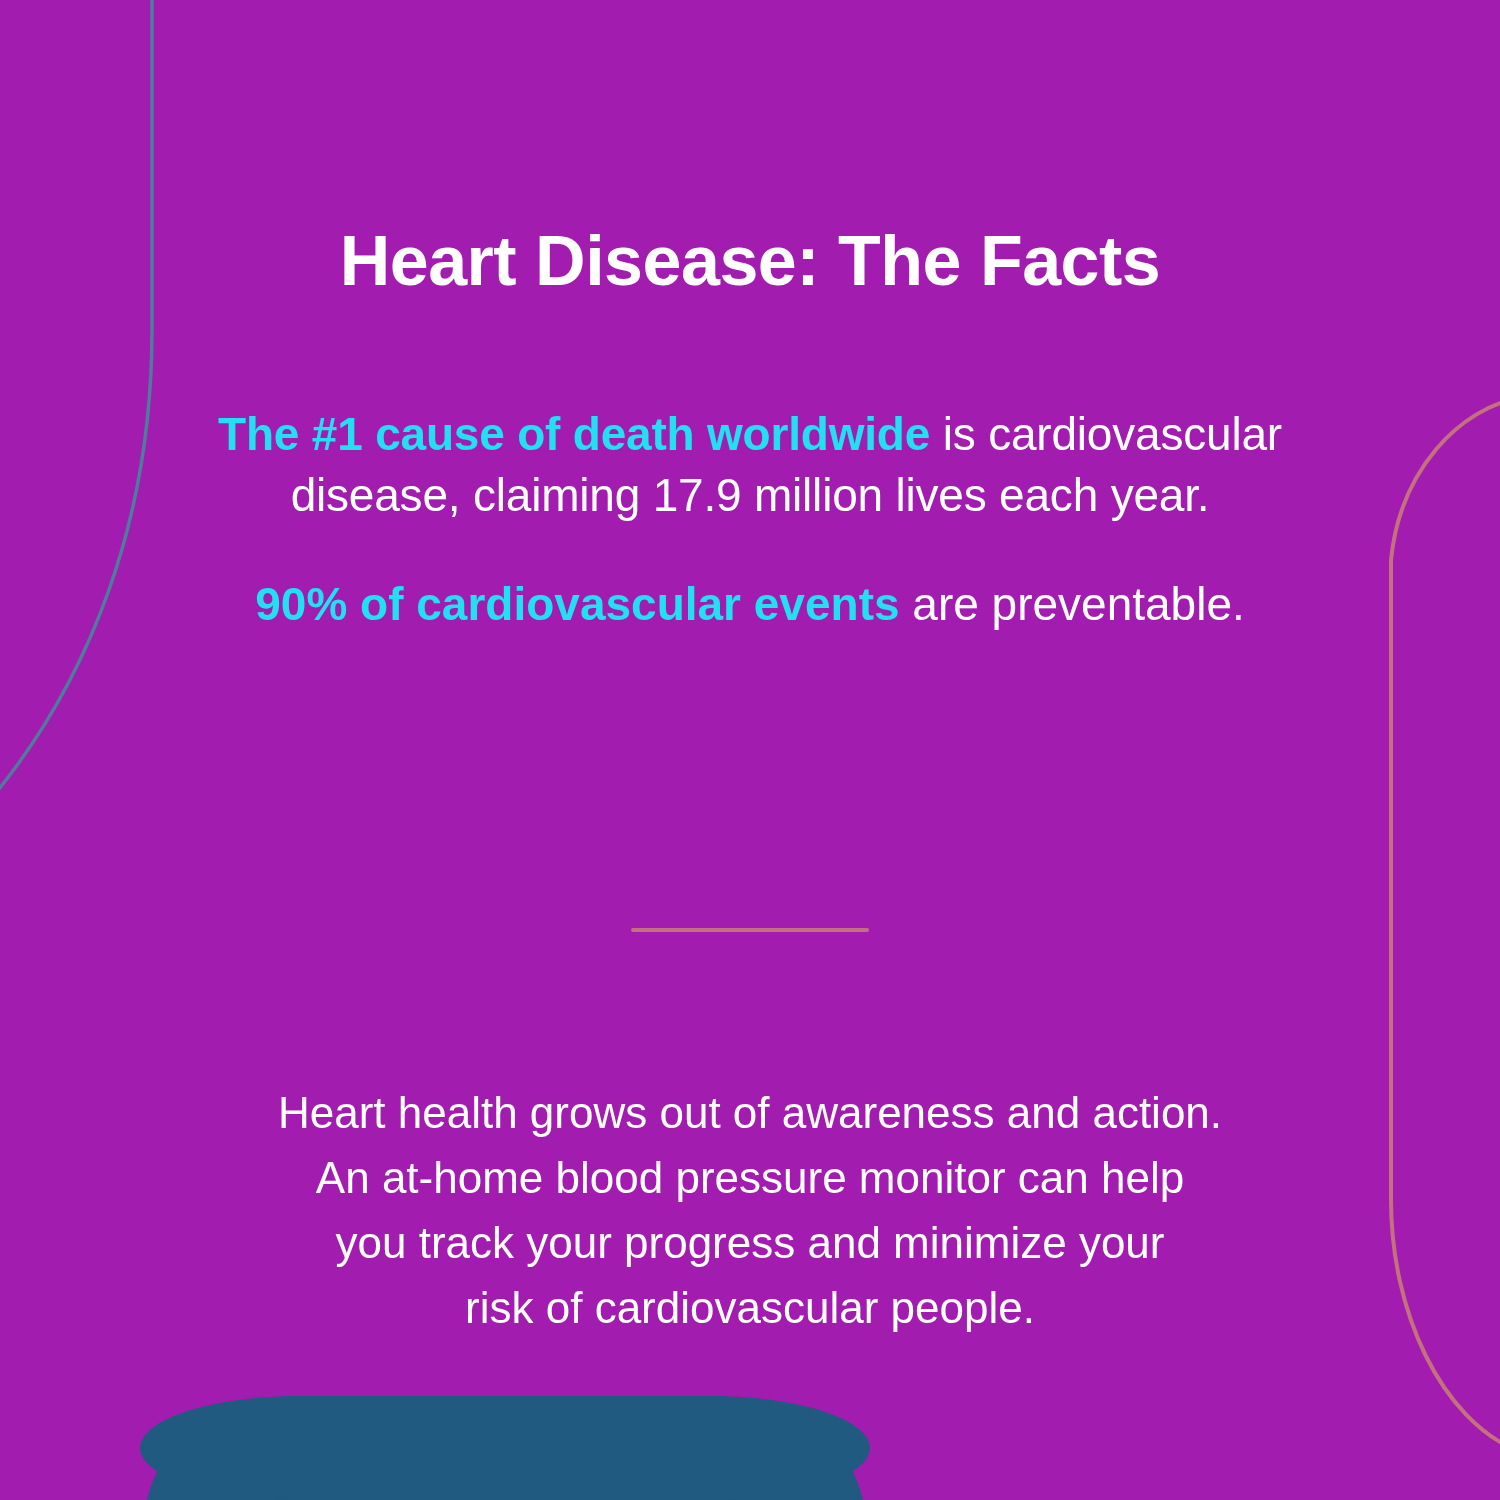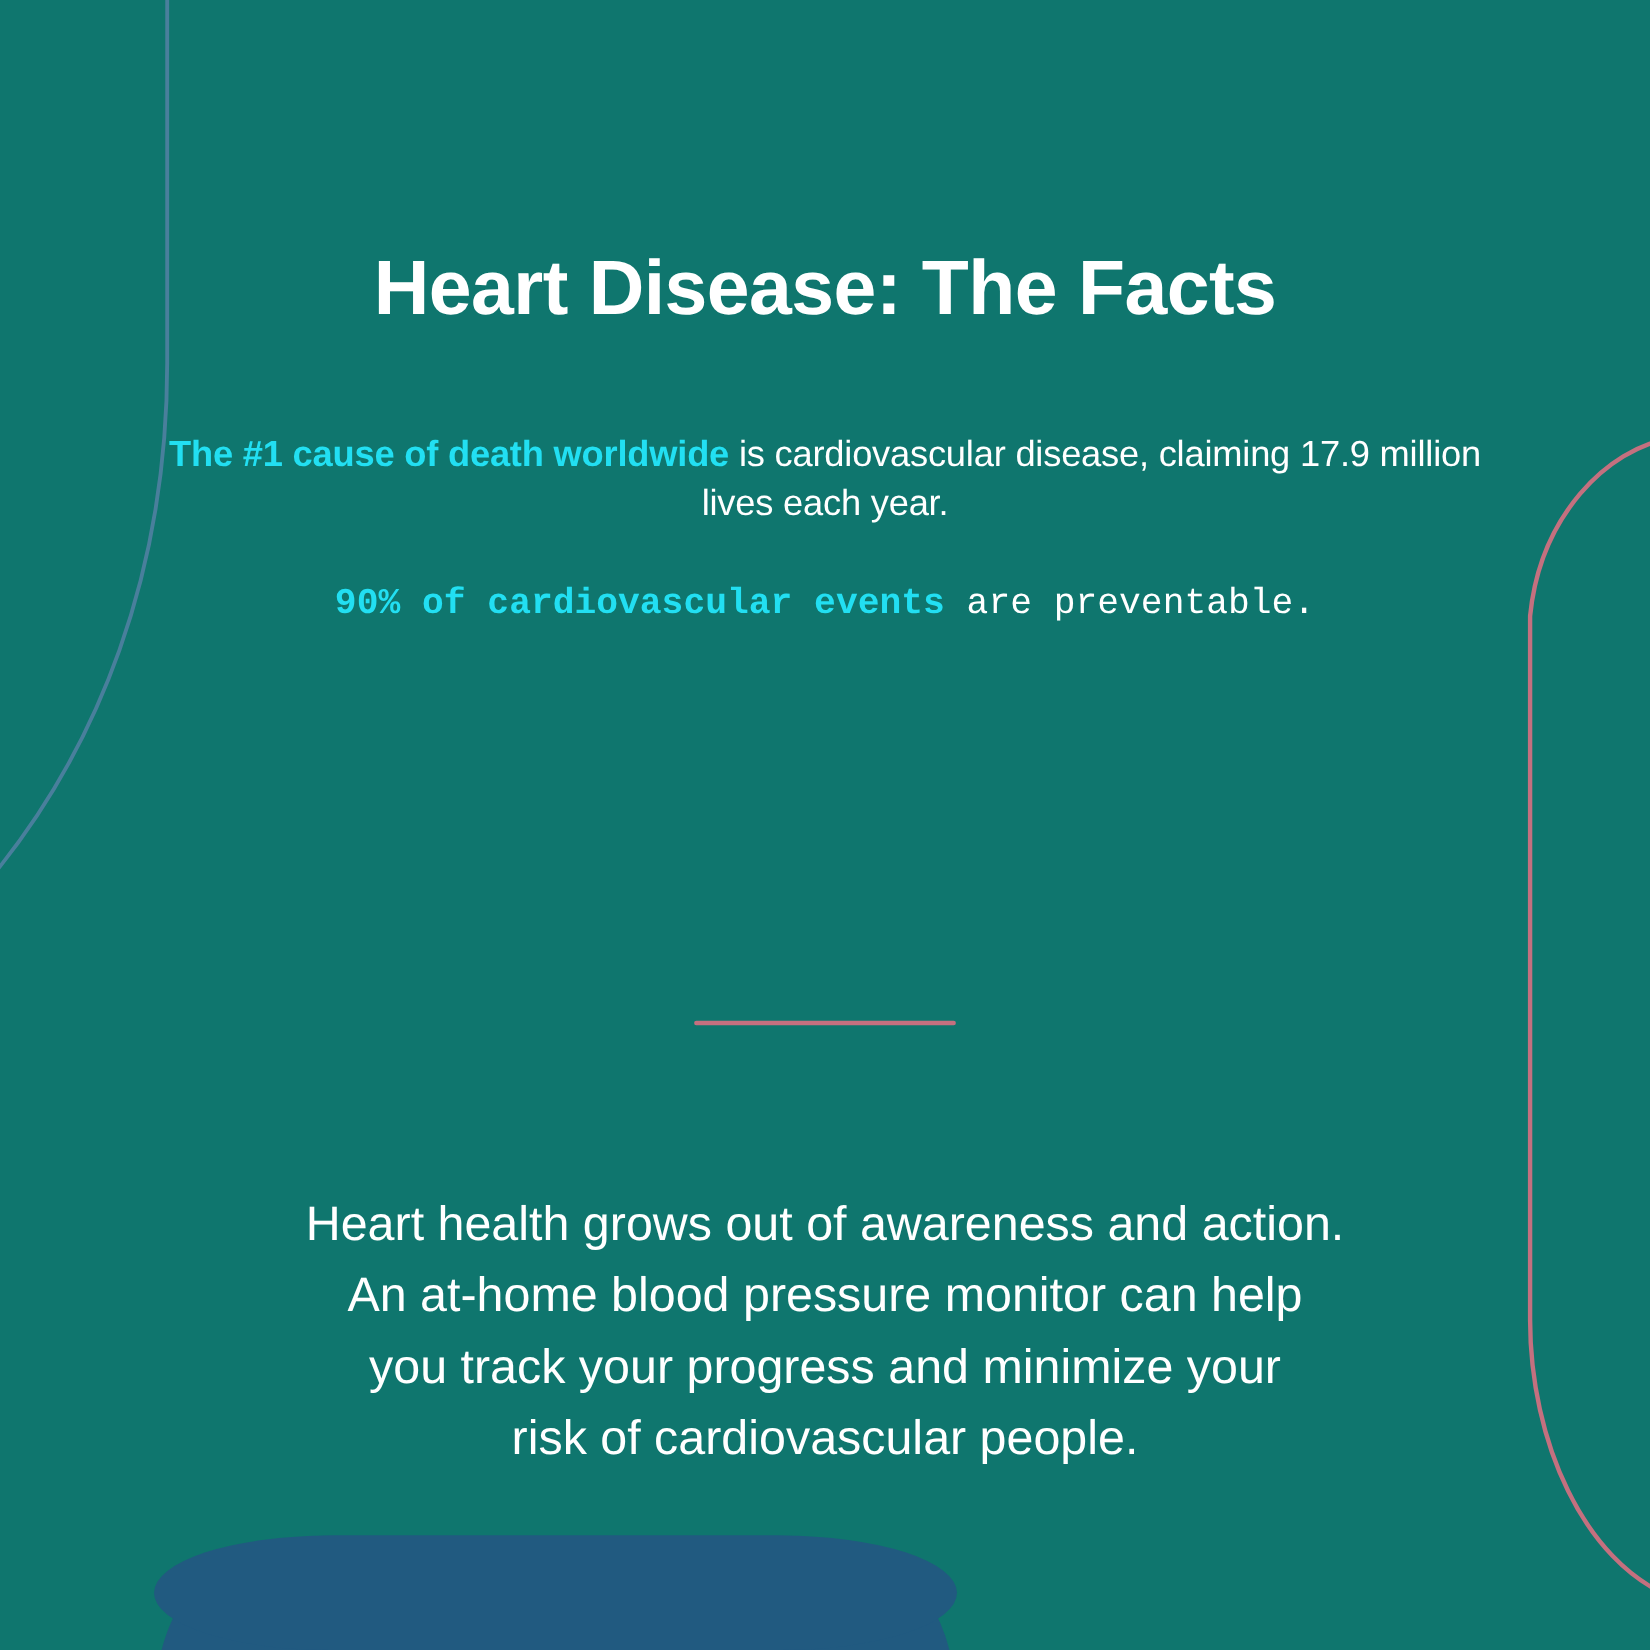--- a/index.html
+++ b/index.html
@@ -5,21 +5,21 @@
 <style>
   html, body {
     margin: 0;
     padding: 0;
     background: #062f4d;
   }
   #poster {
     position: relative;
     width: 1500px;
     height: 1500px;
-    background: #0f766e;
+    background: #a21caf;
     overflow: hidden;
     font-family: "Liberation Sans", sans-serif;
     -webkit-font-smoothing: antialiased;
   }
 
   
   .bg-layer {
     position: absolute;
     inset: 0;
     width: 1500px;
@@ -54,26 +54,26 @@
   .facts {
     position: absolute;
     top: 358px;
     left: 150px;
     right: 150px;
   }
 
   .fact {
     text-align: center;
     color: #ffffff;
-    font-size: 33px;
+    font-size: 46px;
     line-height: 1.33;
     font-weight: 400;
     margin-bottom: 48px;
   }
-  .fact:last-child { margin-bottom: 12px; font-family: Liberation Mono, monospace; }
+  .fact:last-child { margin-bottom: 12px; }
 
   .fact .hl {
     color: #22dff2;
     font-weight: 700;
   }
 
   .fact-1 { letter-spacing: -0.2px; }
   .fact-2 { margin-top: 6px; }
   .fact-3 { margin-top: 6px; }
 

